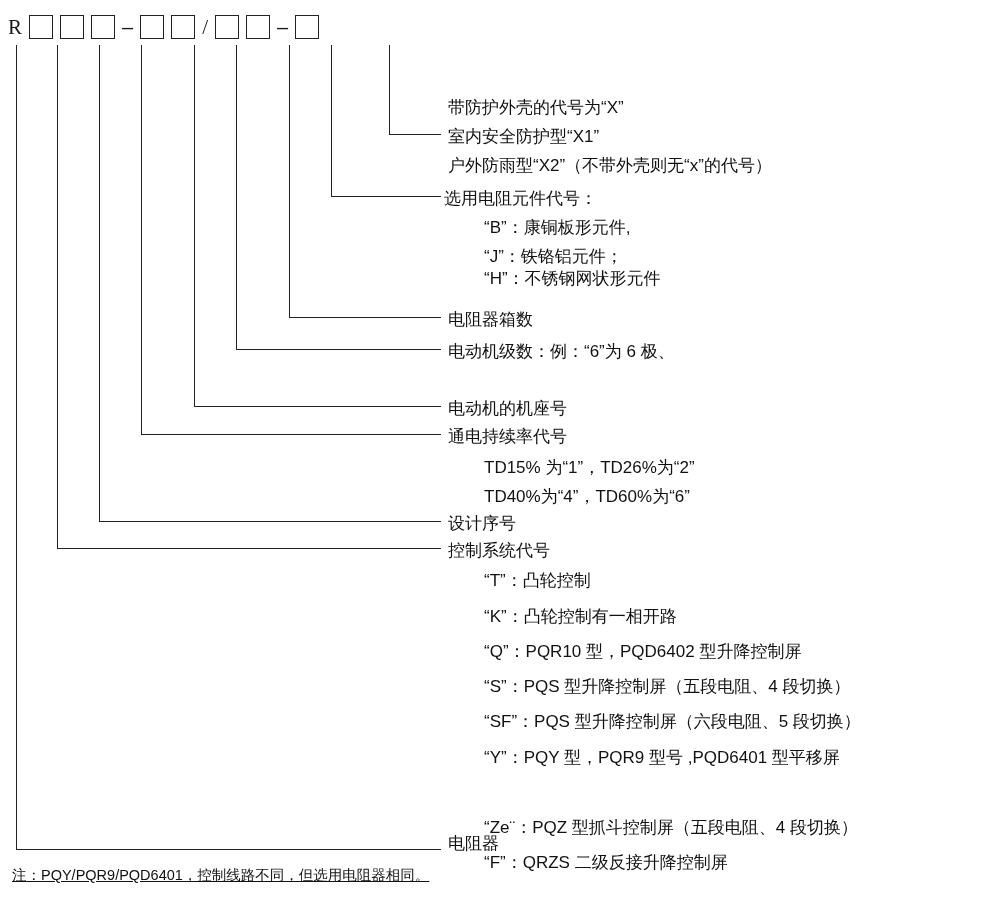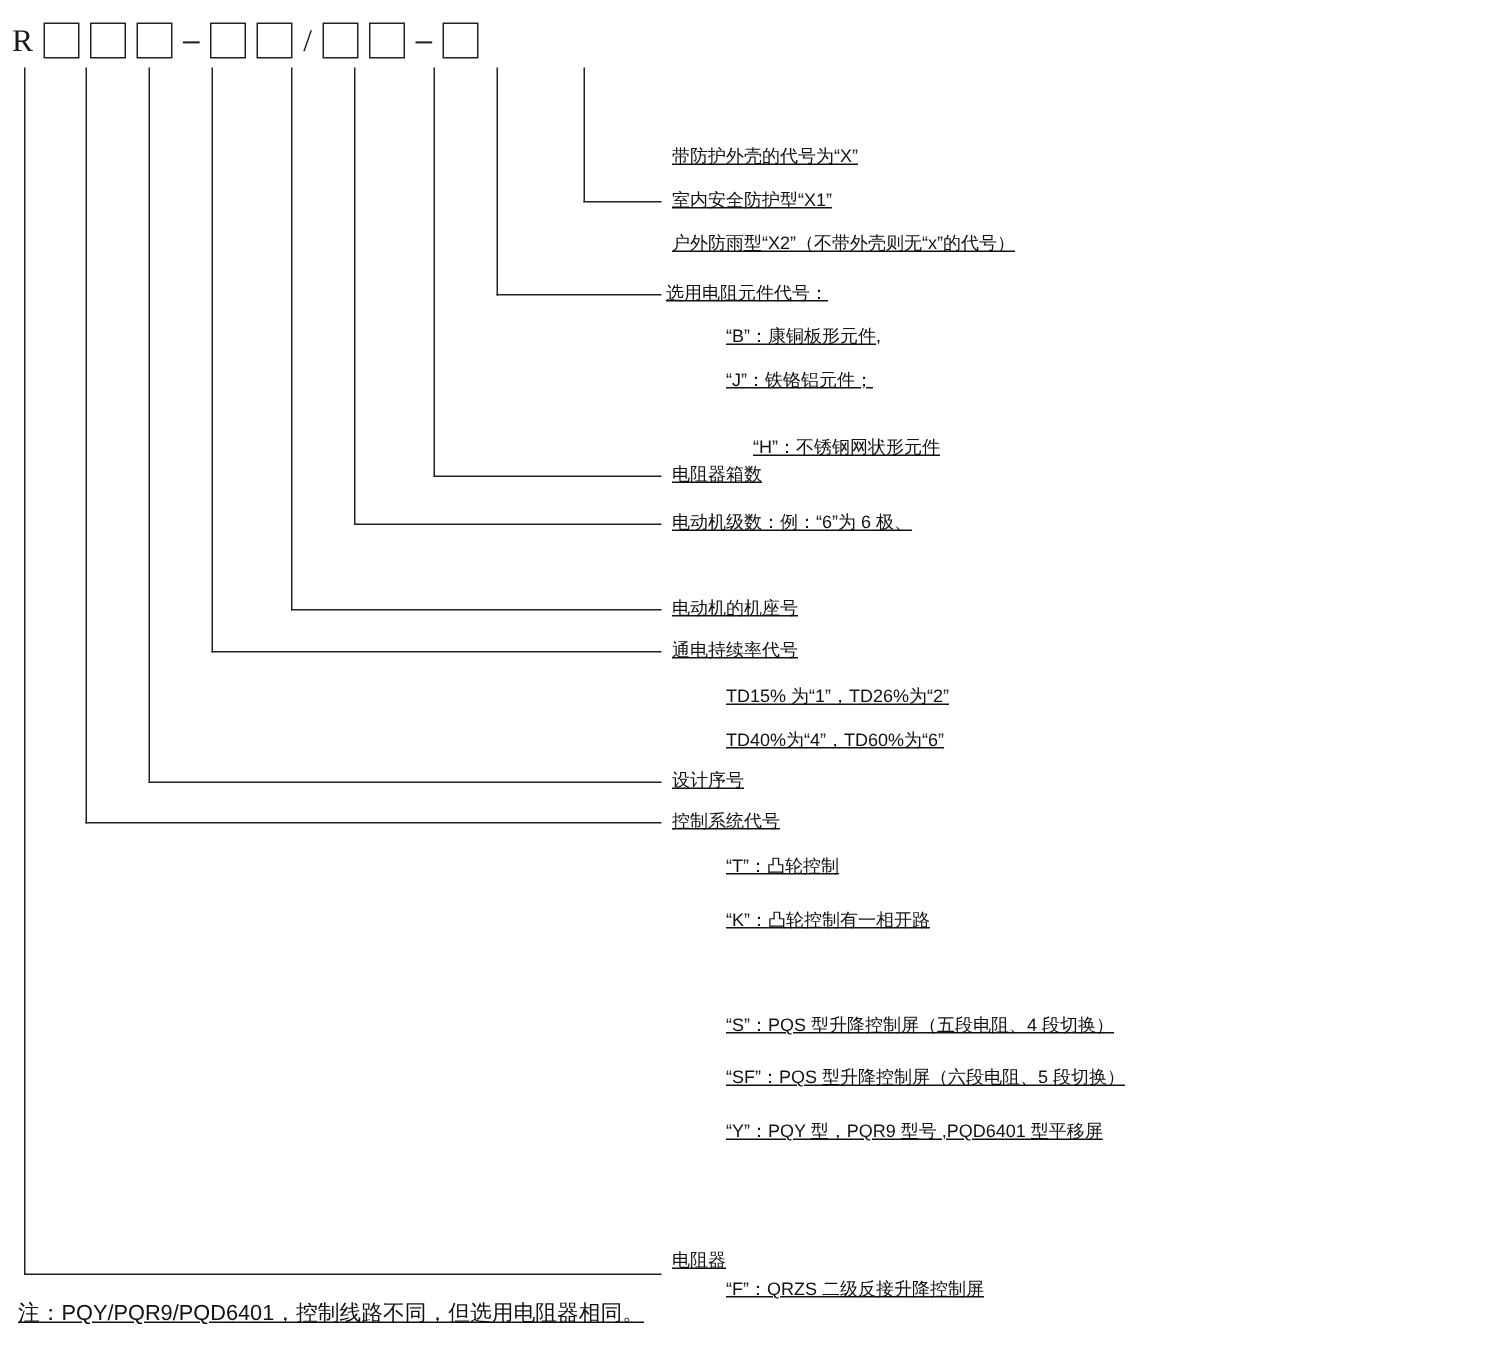--- a/index.html
+++ b/index.html
@@ -61,26 +61,25 @@
     background: #222;
   }
   .hline {
     position: absolute;
     height: 1px;
     background: #222;
   }
   
   .label {
     position: absolute;
-    font-size: 12px;
+    font-size: 17px;
     line-height: 1.55;
     white-space: nowrap;
     font-family: "Liberation Sans", "DejaVu Sans", sans-serif;
     color: #111;
-    text-decoration: underline;
   }
   .note {
     position: absolute;
     left: 12px;
     top: 866px;
     font-size: 14.5px;
     color: #111;
     white-space: nowrap;
     text-decoration: underline;
   }
@@ -135,40 +134,42 @@
   <div class="vline" style="left:16px; top:45px; height:805px;"></div>
   <div class="hline" style="left:16px; top:849px; width:425px;"></div>
 
   <div class="label" style="left:448px; top:95px;">带防护外壳的代号为“X”</div>
   <div class="label" style="left:448px; top:124px;">室内安全防护型“X1”</div>
   <div class="label" style="left:448px; top:153px;">户外防雨型“X2”（不带外壳则无“x”的代号）</div>
 
   <div class="label" style="left:444px; top:186px;">选用电阻元件代号：</div>
   <div class="label sub" style="left:484px; top:215px;">“B”：康铜板形元件,</div>
   <div class="label sub" style="left:484px; top:244px;">“J”：铁铬铝元件；</div>
-  <div class="label sub" style="left:484px; top:289px;margin-left:18px;">“H”：不锈钢网状形元件</div>
+  <div class="label sub" style="left:484px; top:266px;">“H”：不锈钢网状形元件</div>
 
   <div class="label" style="left:448px; top:307px;">电阻器箱数</div>
 
   <div class="label" style="left:448px; top:339px;">电动机级数：例：“6”为 6 极、</div>
 
   <div class="label" style="left:448px; top:396px;">电动机的机座号</div>
 
   <div class="label" style="left:448px; top:424px;">通电持续率代号</div>
   <div class="label sub" style="left:484px; top:455px;">TD15%  为“1”，TD26%为“2”</div>
   <div class="label sub" style="left:484px; top:484px;">TD40%为“4”，TD60%为“6”</div>
 
   <div class="label" style="left:448px; top:511px;">设计序号</div>
 
   <div class="label" style="left:448px; top:538px;">控制系统代号</div>
 
   <div class="label sub" style="left:484px; top:568px;">“T”：凸轮控制</div>
   <div class="label sub" style="left:484px; top:604px;">“K”：凸轮控制有一相开路</div>
+  <div class="label sub" style="left:484px; top:639px;">“Q”：PQR10 型，PQD6402 型升降控制屏</div>
   <div class="label sub" style="left:484px; top:674px;">“S”：PQS 型升降控制屏（五段电阻、4 段切换）</div>
   <div class="label sub" style="left:484px; top:709px;">“SF”：PQS 型升降控制屏（六段电阻、5 段切换）</div>
   <div class="label sub" style="left:484px; top:745px;">“Y”：PQY 型，PQR9 型号 ,PQD6401 型平移屏</div>
+  <div class="label sub" style="left:484px; top:815px;">“Ze¨：PQZ 型抓斗控制屏（五段电阻、4 段切换）</div>
   <div class="label sub" style="left:484px; top:850px;">“F”：QRZS 二级反接升降控制屏</div>
 
   <div class="label" style="left:448px; top:831px;">电阻器</div>
 
   <div class="note">注：PQY/PQR9/PQD6401，控制线路不同，但选用电阻器相同。</div>
 
 </div>
 
 </body></html>

